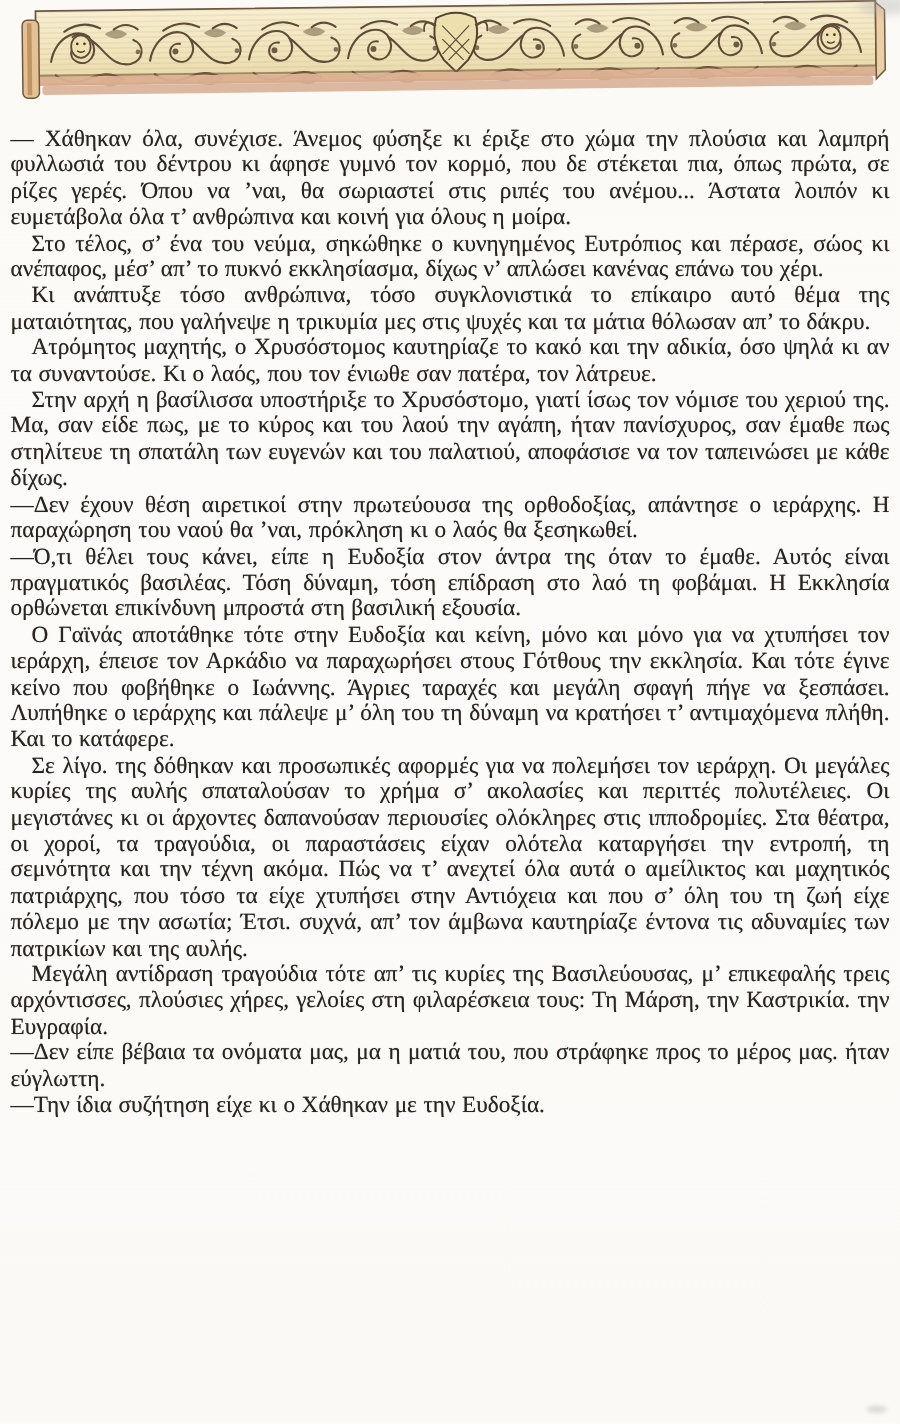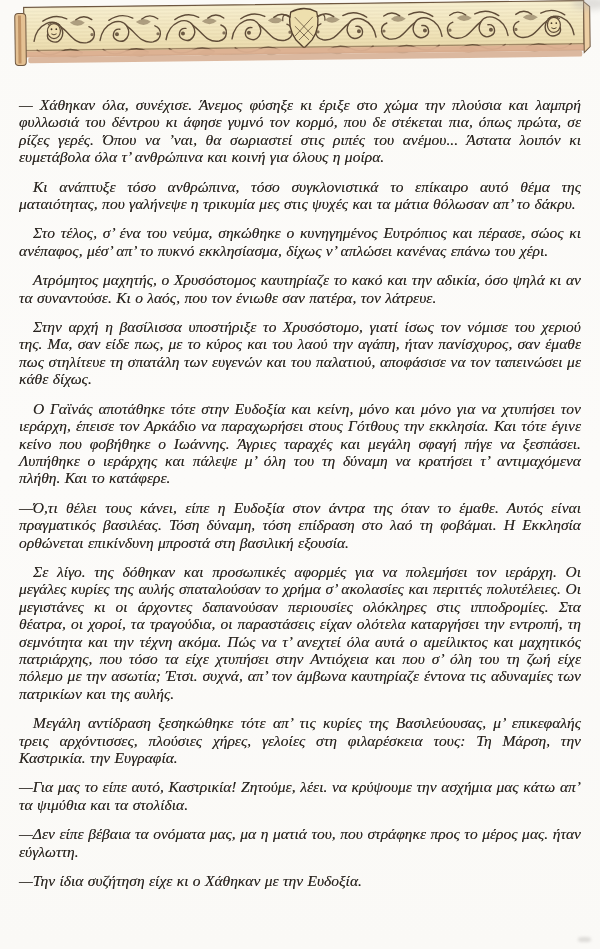--- a/index.html
+++ b/index.html
@@ -36,23 +36,22 @@
     position: absolute;
     left: 7px; right: 7px; top: 84px;
     color: #29241f;
     font-size: 15.5px;
     line-height: 17.4px;
     text-align: justify;
     text-shadow: 0 0 0.5px rgba(41,36,31,0.55);
     word-spacing: 0.5px;
   }
   .text-body p {
-    margin: 12px;
+    margin: 0;
     text-indent: 14px;
-    font-style: italic;
   }
   .text-body p.dialogue {
     text-indent: 0;
   }
 </style>
 </head>
 <body>
 
 <div class="page">
 
@@ -125,27 +124,27 @@
       </g>
 
       <path d="M570,2 l6,5 v40 l-6,6 z" fill="#eccfa4" stroke="#6e5740" stroke-width="1"></path>
     </svg>
   </div>
 
   <div class="smudge-tr"></div>
 
   <div class="text-body">
       <p class="para dialogue">— Χάθηκαν όλα, συνέχισε.  Άνεμος φύσηξε κι έριξε στο χώμα την πλούσια και λαμπρή φυλλωσιά του δέντρου κι άφησε γυμνό τον κορμό, που δε στέκεται πια, όπως πρώτα, σε ρίζες γερές.  Όπου να ’ναι, θα σωριαστεί στις ριπές του ανέμου...  Άστατα λοιπόν κι ευμετάβολα όλα τ’ ανθρώπινα και κοινή για όλους η μοίρα.</p>
+      <p class="para">Στο τέλος, σ’ ένα του νεύμα, σηκώθηκε ο κυνηγημένος Ευτρόπιος και πέρασε, σώος κι ανέπαφος, μέσ’ απ’ το πυκνό εκκλησίασμα, δίχως ν’ απλώσει κανένας επάνω του χέρι.</p>
       <p class="para">Κι ανάπτυξε τόσο ανθρώπινα, τόσο συγκλονιστικά το επίκαιρο αυτό θέμα της ματαιότητας, που γαλήνεψε η τρικυμία μες στις ψυχές και τα μάτια θόλωσαν απ’ το δάκρυ.</p>
-      <p class="para">Στο τέλος, σ’ ένα του νεύμα, σηκώθηκε ο κυνηγημένος Ευτρόπιος και πέρασε, σώος κι ανέπαφος, μέσ’ απ’ το πυκνό εκκλησίασμα, δίχως ν’ απλώσει κανένας επάνω του χέρι.</p>
       <p class="para">Ατρόμητος μαχητής, ο Χρυσόστομος καυτηρίαζε το κακό και την αδικία, όσο ψηλά κι αν τα συναντούσε.  Κι ο λαός, που τον ένιωθε σαν πατέρα, τον λάτρευε.</p>
       <p class="para">Στην αρχή η βασίλισσα υποστήριξε το Χρυσόστομο, γιατί ίσως τον νόμισε του χεριού της.  Μα, σαν είδε πως, με το κύρος και του λαού την αγάπη, ήταν πανίσχυρος, σαν έμαθε πως στηλίτευε τη σπατάλη των ευγενών και του παλατιού, αποφάσισε να τον ταπεινώσει με κάθε δίχως.</p>
+      <p class="para dialogue">—Δεν έχουν θέση αιρετικοί στην πρωτεύουσα της ορθοδοξίας, απάντησε ο ιεράρχης.  Η παραχώρηση του ναού θα ’ναι, πρόκληση κι ο λαός θα ξεσηκωθεί.</p>
+      <p class="para dialogue">—Ό,τι θέλει τους κάνει, είπε η Ευδοξία στον άντρα της όταν το έμαθε.  Αυτός είναι πραγματικός βασιλέας.  Τόση δύναμη, τόση επίδραση στο λαό τη φοβάμαι. Η Εκκλησία ορθώνεται επικίνδυνη μπροστά στη βασιλική εξουσία.</p>
       <p class="para">Ο Γαϊνάς αποτάθηκε τότε στην Ευδοξία και κείνη, μόνο και μόνο για να χτυπήσει τον ιεράρχη, έπεισε τον Αρκάδιο να παραχωρήσει στους Γότθους την εκκλησία.  Και τότε έγινε κείνο που φοβήθηκε ο Ιωάννης.  Άγριες ταραχές και μεγάλη σφαγή πήγε να ξεσπάσει. Λυπήθηκε ο ιεράρχης και πάλεψε μ’ όλη του τη δύναμη να κρατήσει τ’ αντιμαχόμενα πλήθη.  Και το κατάφερε.</p>
-      <p class="para dialogue">—Ό,τι θέλει τους κάνει, είπε η Ευδοξία στον άντρα της όταν το έμαθε.  Αυτός είναι πραγματικός βασιλέας.  Τόση δύναμη, τόση επίδραση στο λαό τη φοβάμαι. Η Εκκλησία ορθώνεται επικίνδυνη μπροστά στη βασιλική εξουσία.</p>
       <p class="para">Σε λίγο. της δόθηκαν και προσωπικές αφορμές για να πολεμήσει τον ιεράρχη.  Οι μεγάλες κυρίες της αυλής σπαταλούσαν το χρήμα σ’ ακολασίες και περιττές πολυτέλειες.  Οι μεγιστάνες κι οι άρχοντες δαπανούσαν περιουσίες ολόκληρες στις ιπποδρομίες.  Στα θέατρα, οι χοροί, τα τραγούδια, οι παραστάσεις είχαν ολότελα καταργήσει την εντροπή, τη σεμνότητα και την τέχνη ακόμα.  Πώς να τ’ ανεχτεί όλα αυτά ο αμείλικτος και μαχητικός πατριάρχης, που τόσο τα είχε χτυπήσει στην Αντιόχεια και που σ’ όλη του τη ζωή είχε πόλεμο με την ασωτία; Έτσι. συχνά, απ’ τον άμβωνα καυτηρίαζε έντονα τις αδυναμίες των πατρικίων και της αυλής.</p>
-      <p class="para">Μεγάλη αντίδραση ξεσηκώθηκε τότε απ’ τις κυρίες της Βασιλεύουσας, μ’ επικεφαλής τρεις αρχόντισσες, πλούσιες χήρες, γελοίες στη φιλαρέσκεια τους: Τη Μάρση, την Καστρικία. την Ευγραφία.</p>
-      <p class="para dialogue">—Για μας το είπε αυτό, Καστρικία!  Ζητούμε, λέει. να κρύψουμε την ασχήμια μας κάτω απ’ τα ψιμύθια και τα στολίδια.</p>
+      <p class="para">Μεγάλη αντίδραση τραγούδια τότε απ’ τις κυρίες της Βασιλεύουσας, μ’ επικεφαλής τρεις αρχόντισσες, πλούσιες χήρες, γελοίες στη φιλαρέσκεια τους: Τη Μάρση, την Καστρικία. την Ευγραφία.</p>
       <p class="para dialogue">—Δεν είπε βέβαια τα ονόματα μας, μα η ματιά του, που στράφηκε προς το μέρος μας. ήταν εύγλωττη.</p>
       <p class="para dialogue">—Την ίδια συζήτηση είχε κι ο Χάθηκαν με την Ευδοξία.</p>
     </div>
 
   <div class="smudge-br"></div>
 </div>
 
 </body></html>

